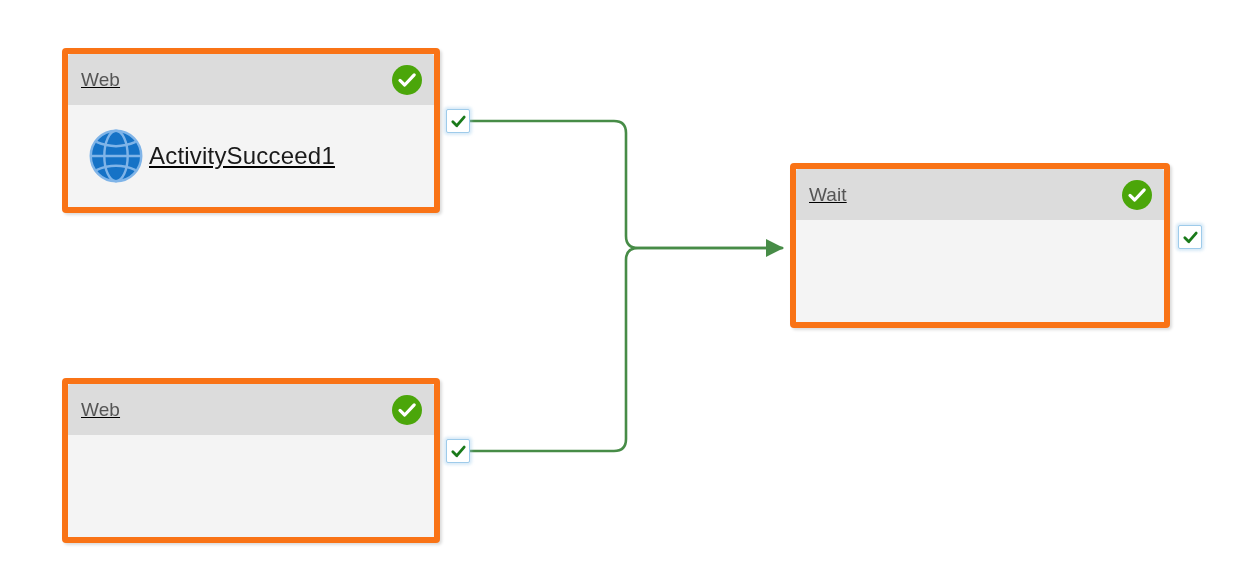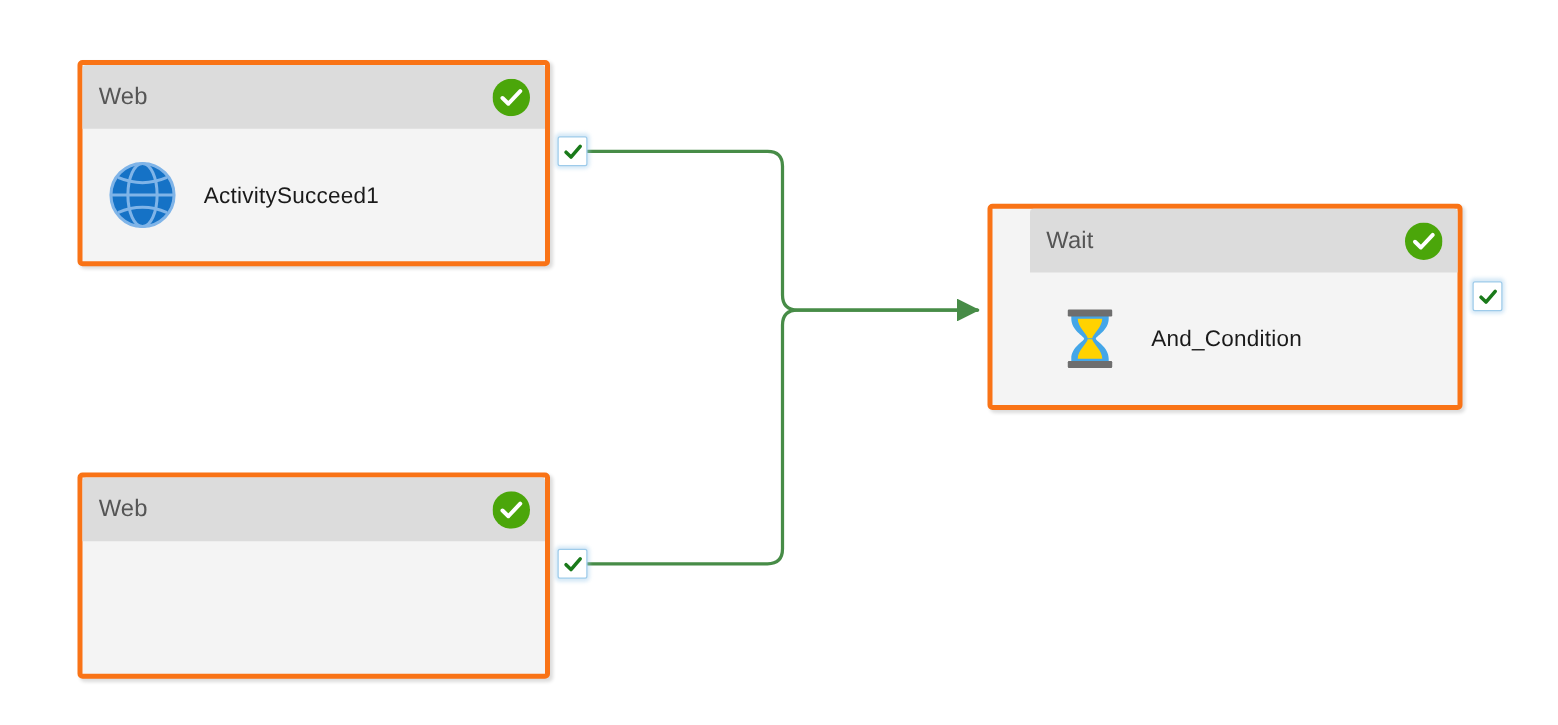--- a/index.html
+++ b/index.html
@@ -28,24 +28,25 @@
     height: 580px;
     pointer-events: none;
     z-index: 1;
   }
 
   
   .node {
     position: absolute;
     box-sizing: border-box;
     background: #f4f4f4;
-    border: 4px solid #f97316;
+    border: 6px solid #f97316;
     border-radius: 4px;
     box-shadow: 2px 2px 3px rgba(0,0,0,0.14);
     z-index: 2;
+    text-decoration: underline;
   }
   .node-header {
     position: relative;
     height: 51px;
     background: #dcdcdc;
     border-top-left-radius: 3px;
     border-top-right-radius: 3px;
     display: flex;
     align-items: center;
     padding: 0 10px 0 13px;
@@ -73,24 +74,24 @@
   }
   .node-icon {
     width: 62px;
     height: 62px;
     flex: 0 0 62px;
     display: flex;
     align-items: center;
     justify-content: center;
   }
   .node-label {
-    font-size: 18px;
+    font-size: 24px;
     color: #1a1a1a;
     font-weight: 400;
-    margin-left: 18px;
+    margin-left: 2px;
     letter-spacing: 0.2px;
     white-space: nowrap;
   }
 
   
   .port {
     position: absolute;
     width: 24px;
     height: 24px;
     box-sizing: border-box;
@@ -101,21 +102,21 @@
     z-index: 3;
     display: flex;
     align-items: center;
     justify-content: center;
   }
   .port svg { display: block; }
 
   
   #node-web1  { left: 62px;  top: 48px;  width: 378px; height: 165px; }
   #node-web2  { left: 62px;  top: 378px; width: 378px; height: 165px; }
-  #node-wait  { left: 790px; top: 163px; width: 380px; height: 165px; padding-left: 30px; }
+  #node-wait  { left: 790px; top: 163px; width: 380px; height: 165px; }
 
   #port-web1 { left: 446px;  top: 109px; }
   #port-web2 { left: 446px;  top: 439px; }
   #port-wait { left: 1178px; top: 225px; }
 </style>
 </head>
 <body>
 
 <div id="canvas">
 
@@ -183,35 +184,20 @@
   <div class="node" id="node-wait">
     <div class="node-header">
       <span class="node-type">Wait</span>
       <span class="status-badge">
         <svg viewBox="0 0 30 30" width="30" height="30" xmlns="http://www.w3.org/2000/svg">
           <circle cx="15" cy="15" r="15" fill="#4ba60a"></circle>
           <path d="M 8 15.4 L 12.7 20 L 22.2 9.9" fill="none" stroke="#ffffff" stroke-width="3.2" stroke-linecap="round" stroke-linejoin="round"></path>
         </svg>
       </span>
     </div>
-    <div class="node-body">
-      <span class="node-icon">
-        <svg viewBox="0 0 62 62" width="58" height="58" xmlns="http://www.w3.org/2000/svg">
-
-          <path d="M 15 9 L 47 9 L 47 14 C 47 24 36 29 36 31 C 36 33 47 38 47 48 L 47 53 L 15 53 L 15 48 C 15 38 26 33 26 31 C 26 29 15 24 15 14 Z" fill="#44a6e8"></path>
-
-          <path d="M 20.5 14 L 41.5 14 C 41.5 21 33 28 33 30.5 L 29 30.5 C 29 28 20.5 21 20.5 14 Z" fill="#ffd200"></path>
-          <path d="M 29 31.5 L 33 31.5 C 33 34.5 41.5 41 41.5 48 L 20.5 48 C 20.5 41 29 34.5 29 31.5 Z" fill="#ffd200"></path>
-
-          <rect x="12" y="6" width="38" height="6" rx="1" fill="#6e6e6e"></rect>
-          <rect x="12" y="50" width="38" height="6" rx="1" fill="#6e6e6e"></rect>
-        </svg>
-      </span>
-      <span class="node-label">And_Condition</span>
-    </div>
   </div>
   <div class="port" id="port-wait">
     <svg viewBox="0 0 18 18" width="17" height="17" xmlns="http://www.w3.org/2000/svg">
       <path d="M 3 9.3 L 7.2 13.4 L 15 4.3" fill="none" stroke="#1a7a1a" stroke-width="3" stroke-linecap="round" stroke-linejoin="round"></path>
     </svg>
   </div>
 
 </div>
 
 </body></html>

